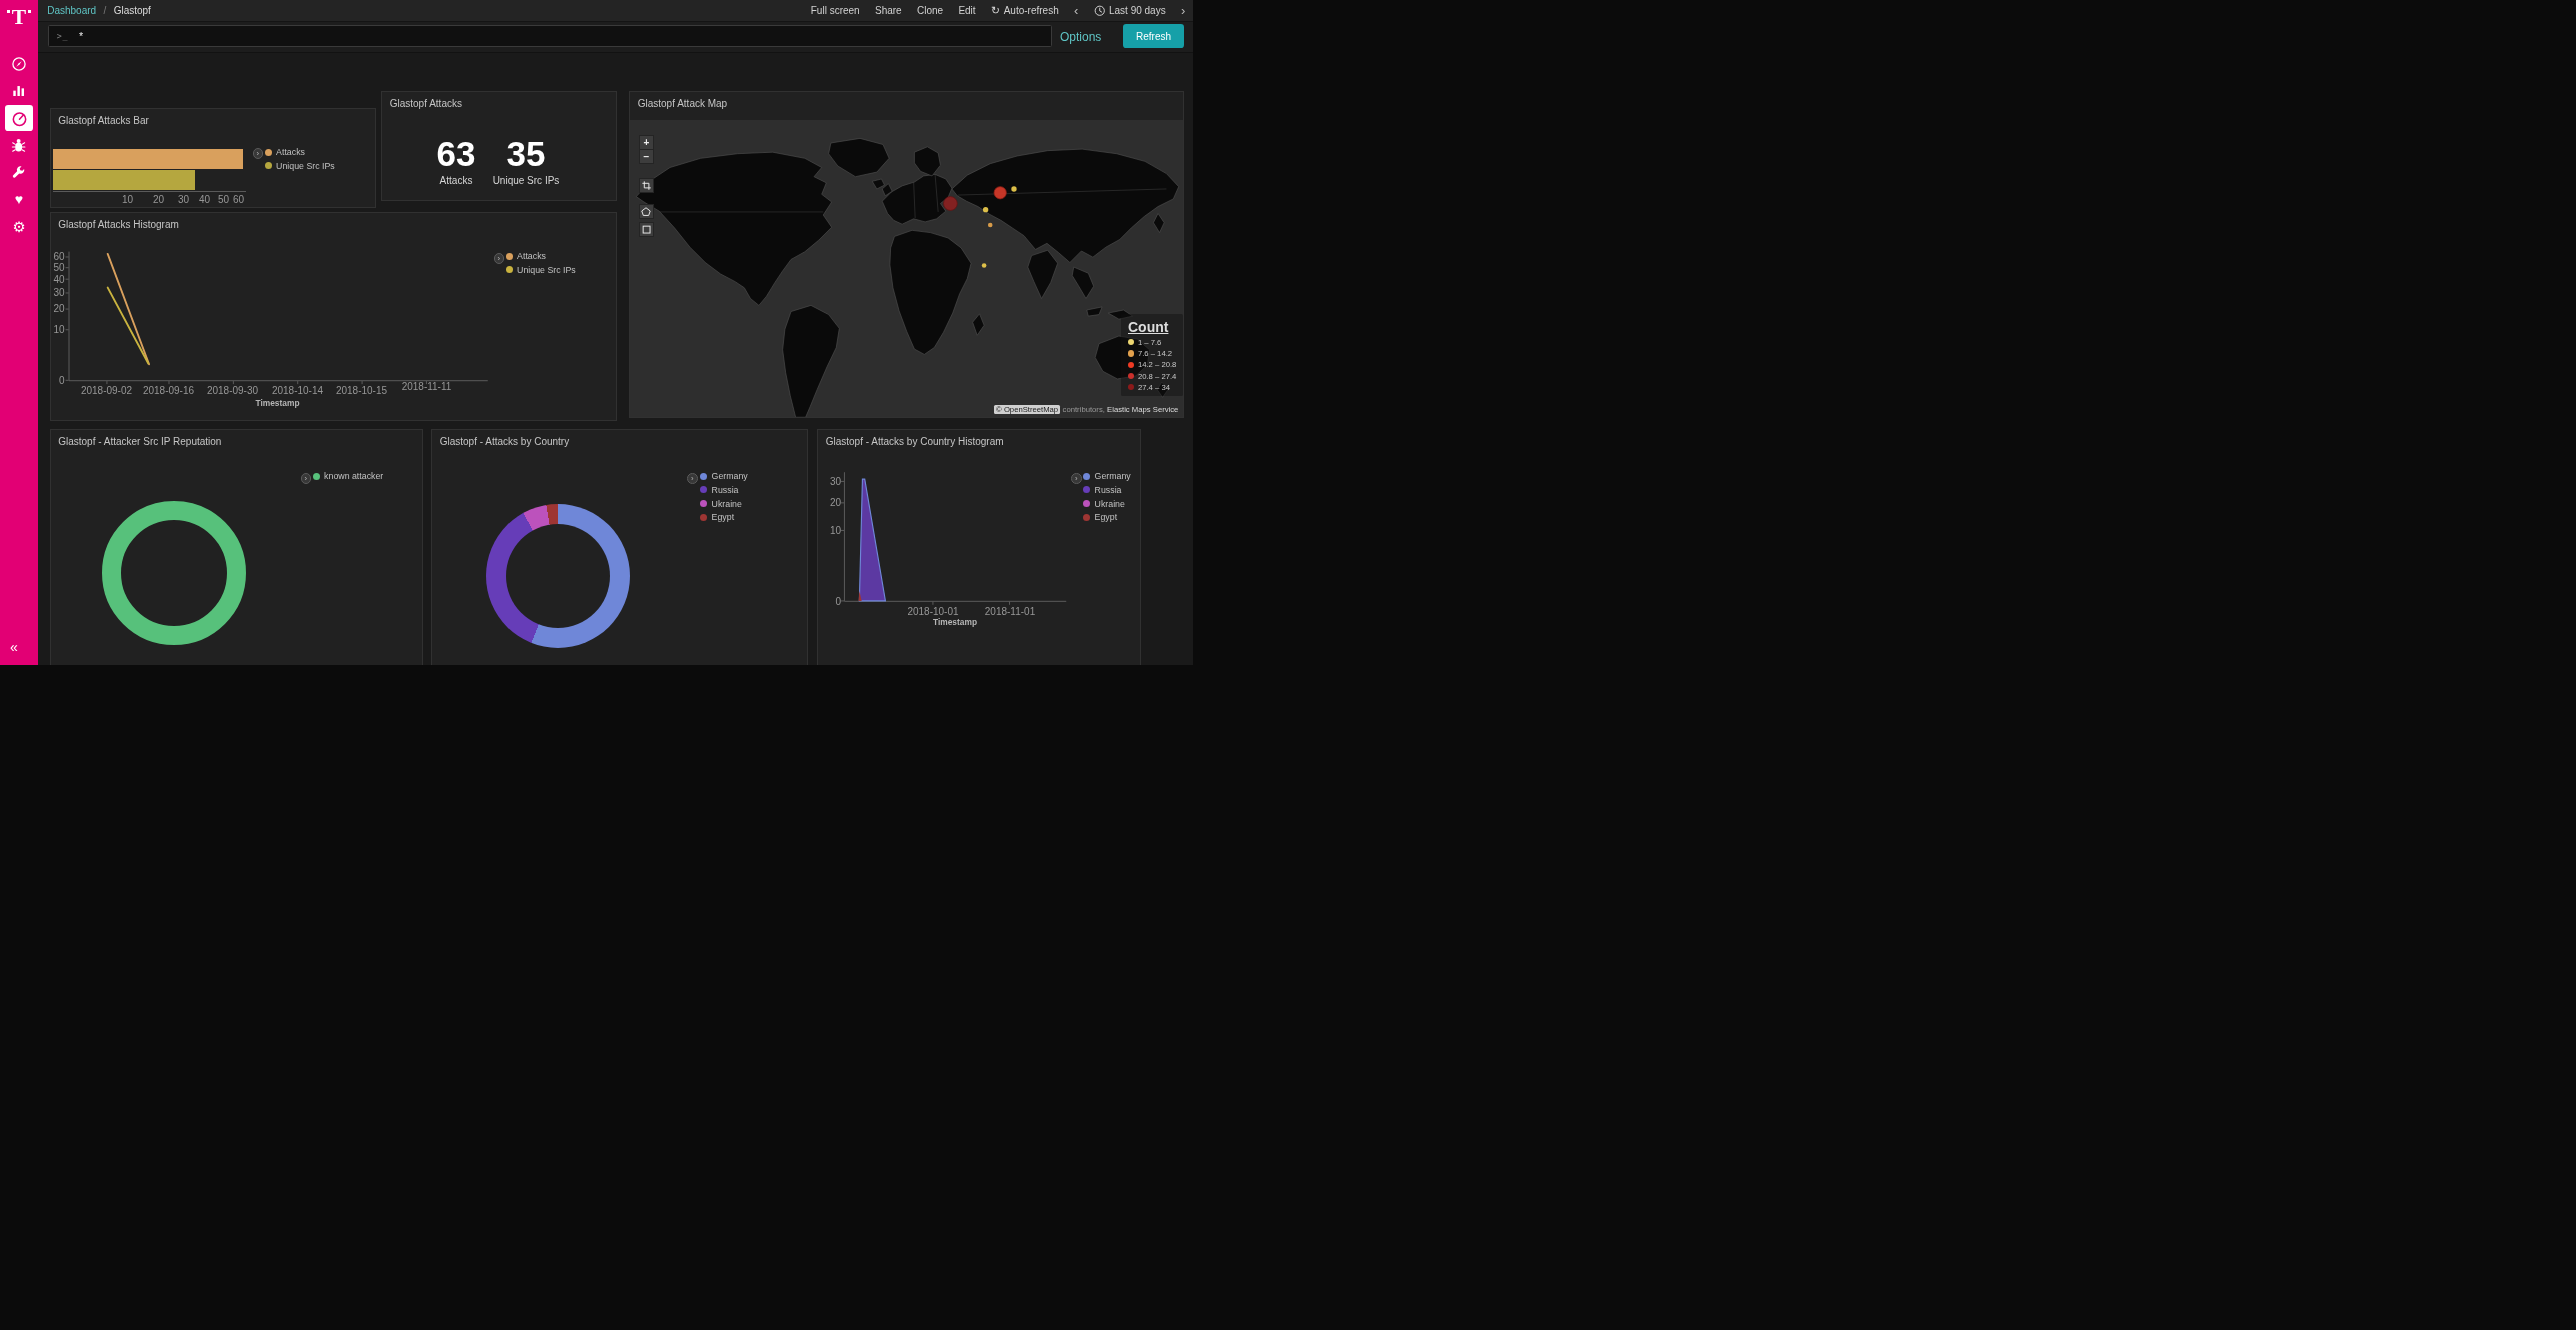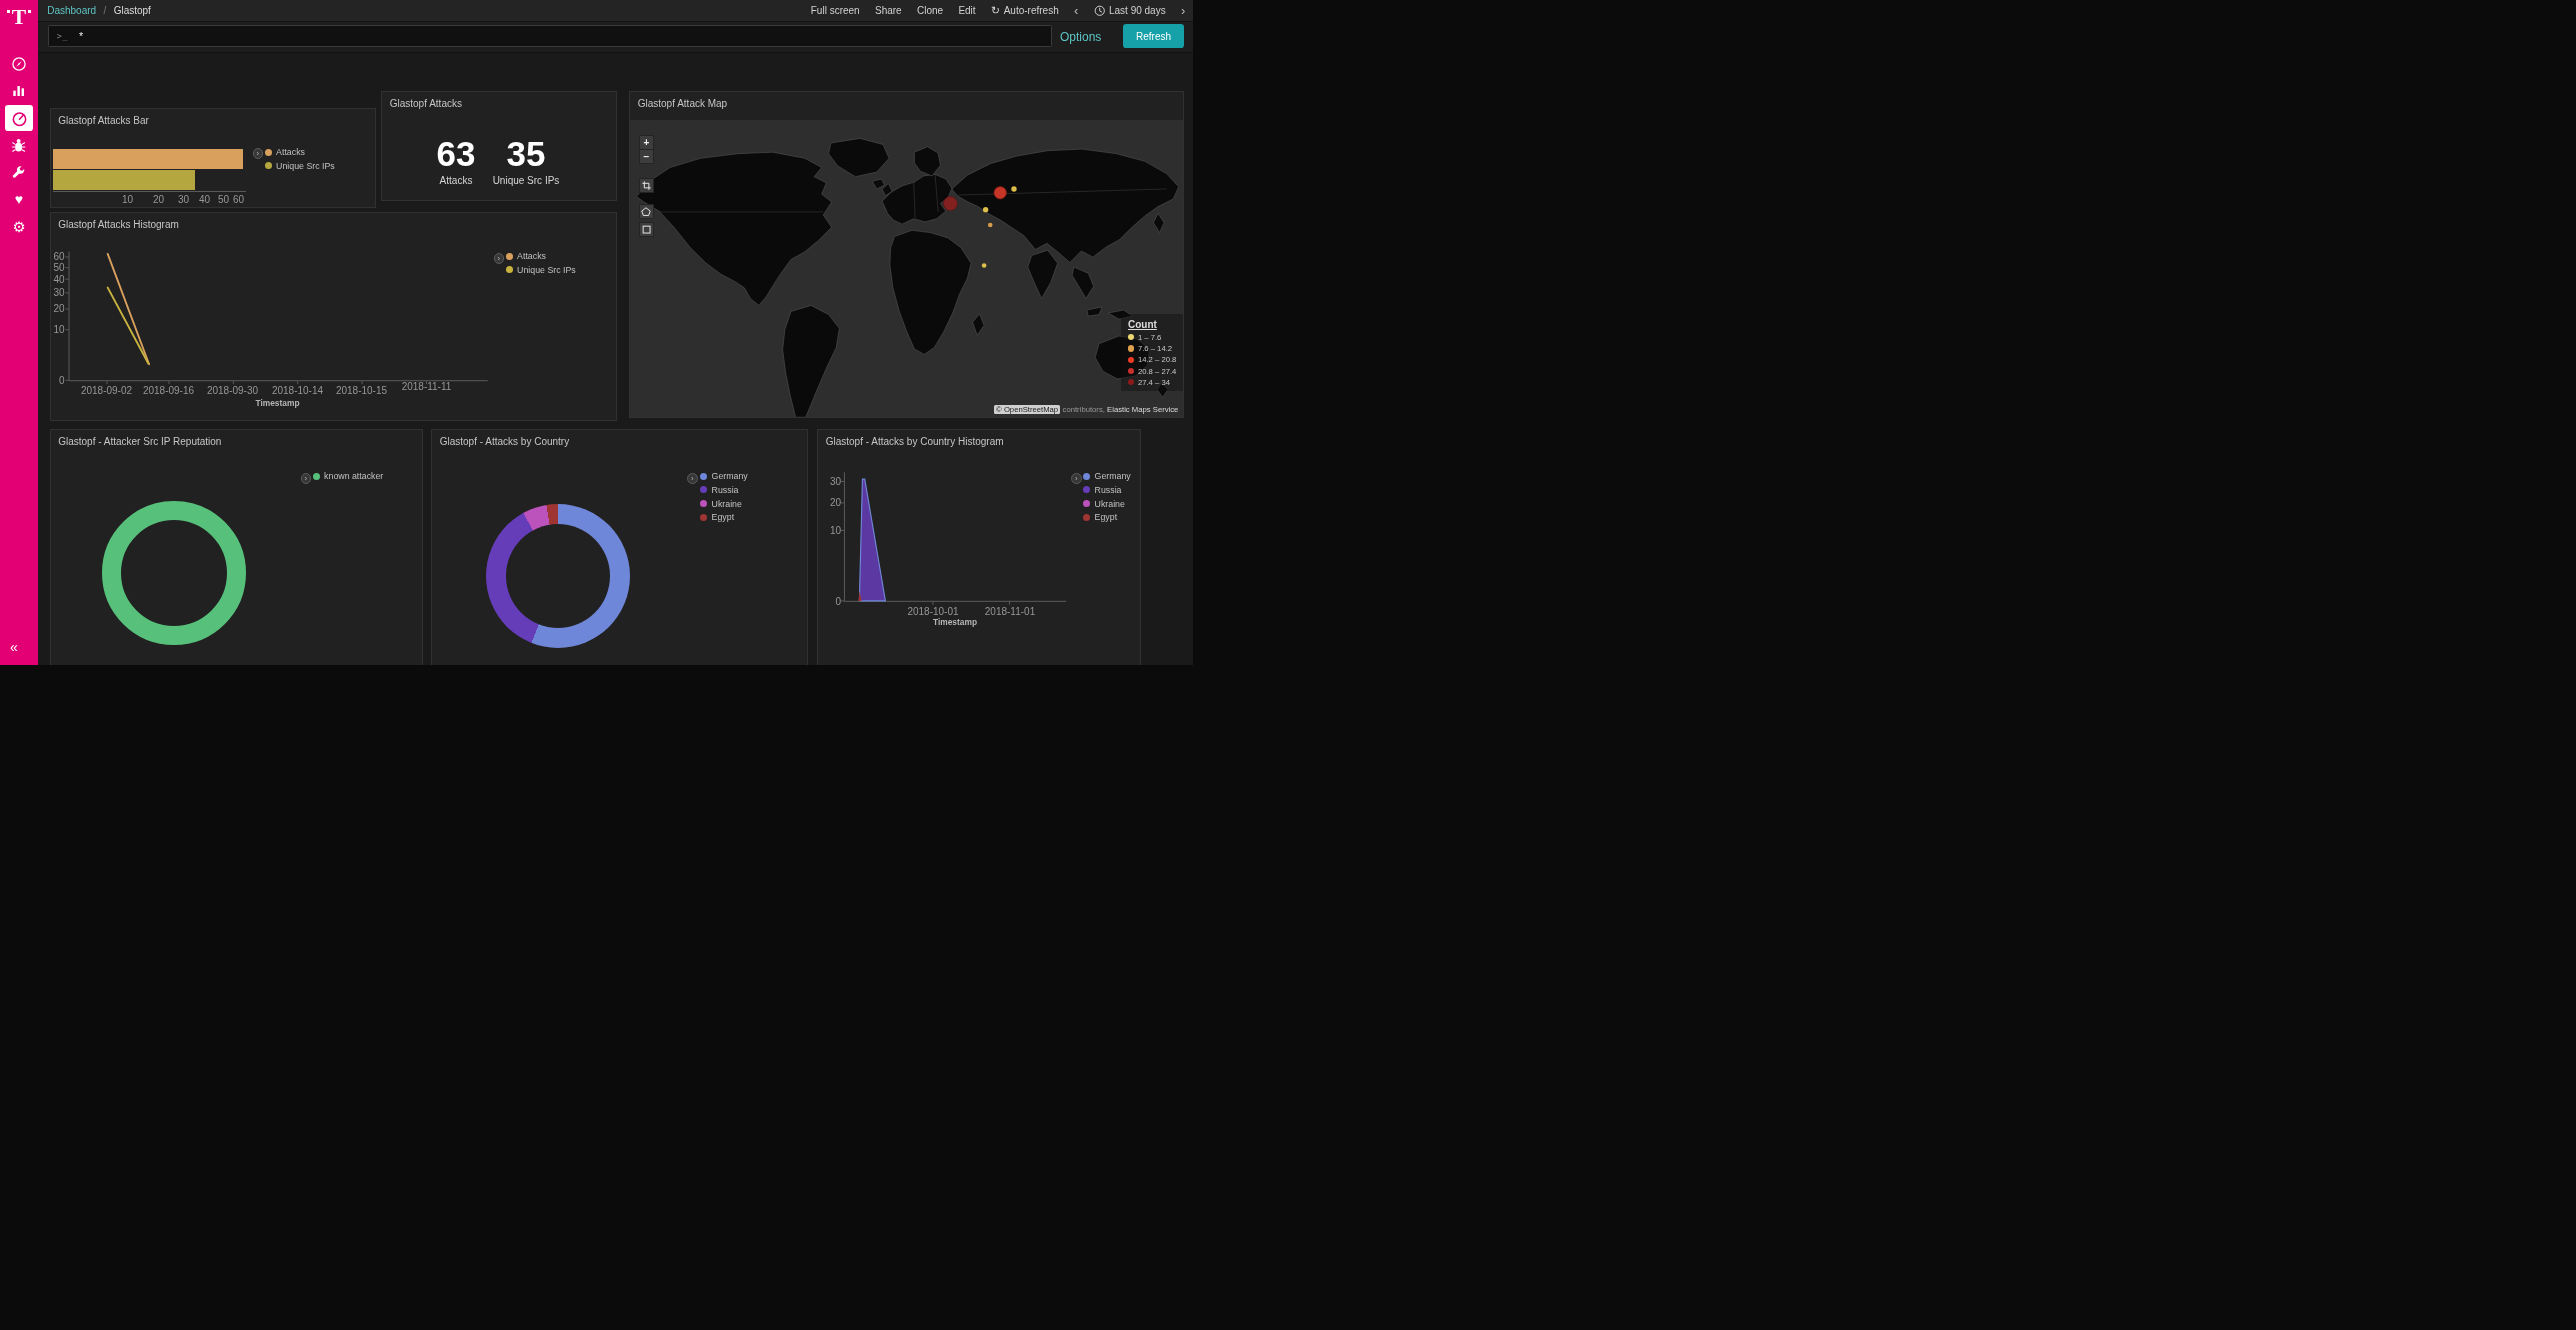--- a/index.html
+++ b/index.html
@@ -54,21 +54,21 @@
   .chart-svg{position:absolute;left:0;top:0;}
 
   .metric{position:absolute;top:44px;transform:translateX(-50%);text-align:center;}
   .metric-value{font-size:35px;font-weight:700;color:#fff;line-height:1;}
   .metric-label{font-size:10px;color:#d6d6d6;margin-top:3.8px;}
 
   
   .map{position:absolute;left:0;top:28px;right:0;bottom:0;background:#2e2e2e;overflow:hidden;cursor:grab;}
   .map-btn{position:absolute;width:14.6px;height:14.6px;background:#3d3d3d;border:0.8px solid #242424;color:#eee;display:flex;align-items:center;justify-content:center;font-size:10px;font-weight:700;box-sizing:border-box;cursor:pointer;}
   .map-legend{position:absolute;left:491px;top:194px;background:rgba(15,15,15,0.45);padding:4.6px 7px;border-radius:1.5px;}
-  .map-legend h4{margin:0 0 3.1px;font-size:10px;color:#ddd;font-weight:700;text-decoration:underline;}
+  .map-legend h4{margin:0 0 3.1px;font-size:14px;color:#ddd;font-weight:700;text-decoration:underline;}
   .ml-row{display:flex;align-items:center;gap:3.8px;font-size:7.7px;color:#c9c9c9;margin-top:2.3px;white-space:nowrap;}
   .ml-dot{width:6.1px;height:6.1px;border-radius:50%;flex:0 0 auto;}
   .map-attrib{position:absolute;right:4.6px;bottom:3.1px;font-size:7.7px;color:#999;white-space:nowrap;}
   .map-attrib .chip{background:#d0d0d0;color:#222;padding:0 2.3px;border-radius:1.5px;}
   .map-attrib .elastic{color:#ddd;}
 
   
   .donut-green{position:absolute;left:51px;top:71px;width:144px;height:144px;border-radius:50%;border:19px solid #57c17b;box-sizing:border-box;cursor:pointer;}
   .donut-country{position:absolute;left:54px;top:74px;width:144px;height:144px;border-radius:50%;background:conic-gradient(#6f87d8 0 56%,#663db8 56% 92%,#bc52bc 92% 97.4%,#9e3533 97.4% 100%);cursor:pointer;}
   .donut-country::after{content:"";position:absolute;inset:20px;border-radius:50%;background:#212121;}

